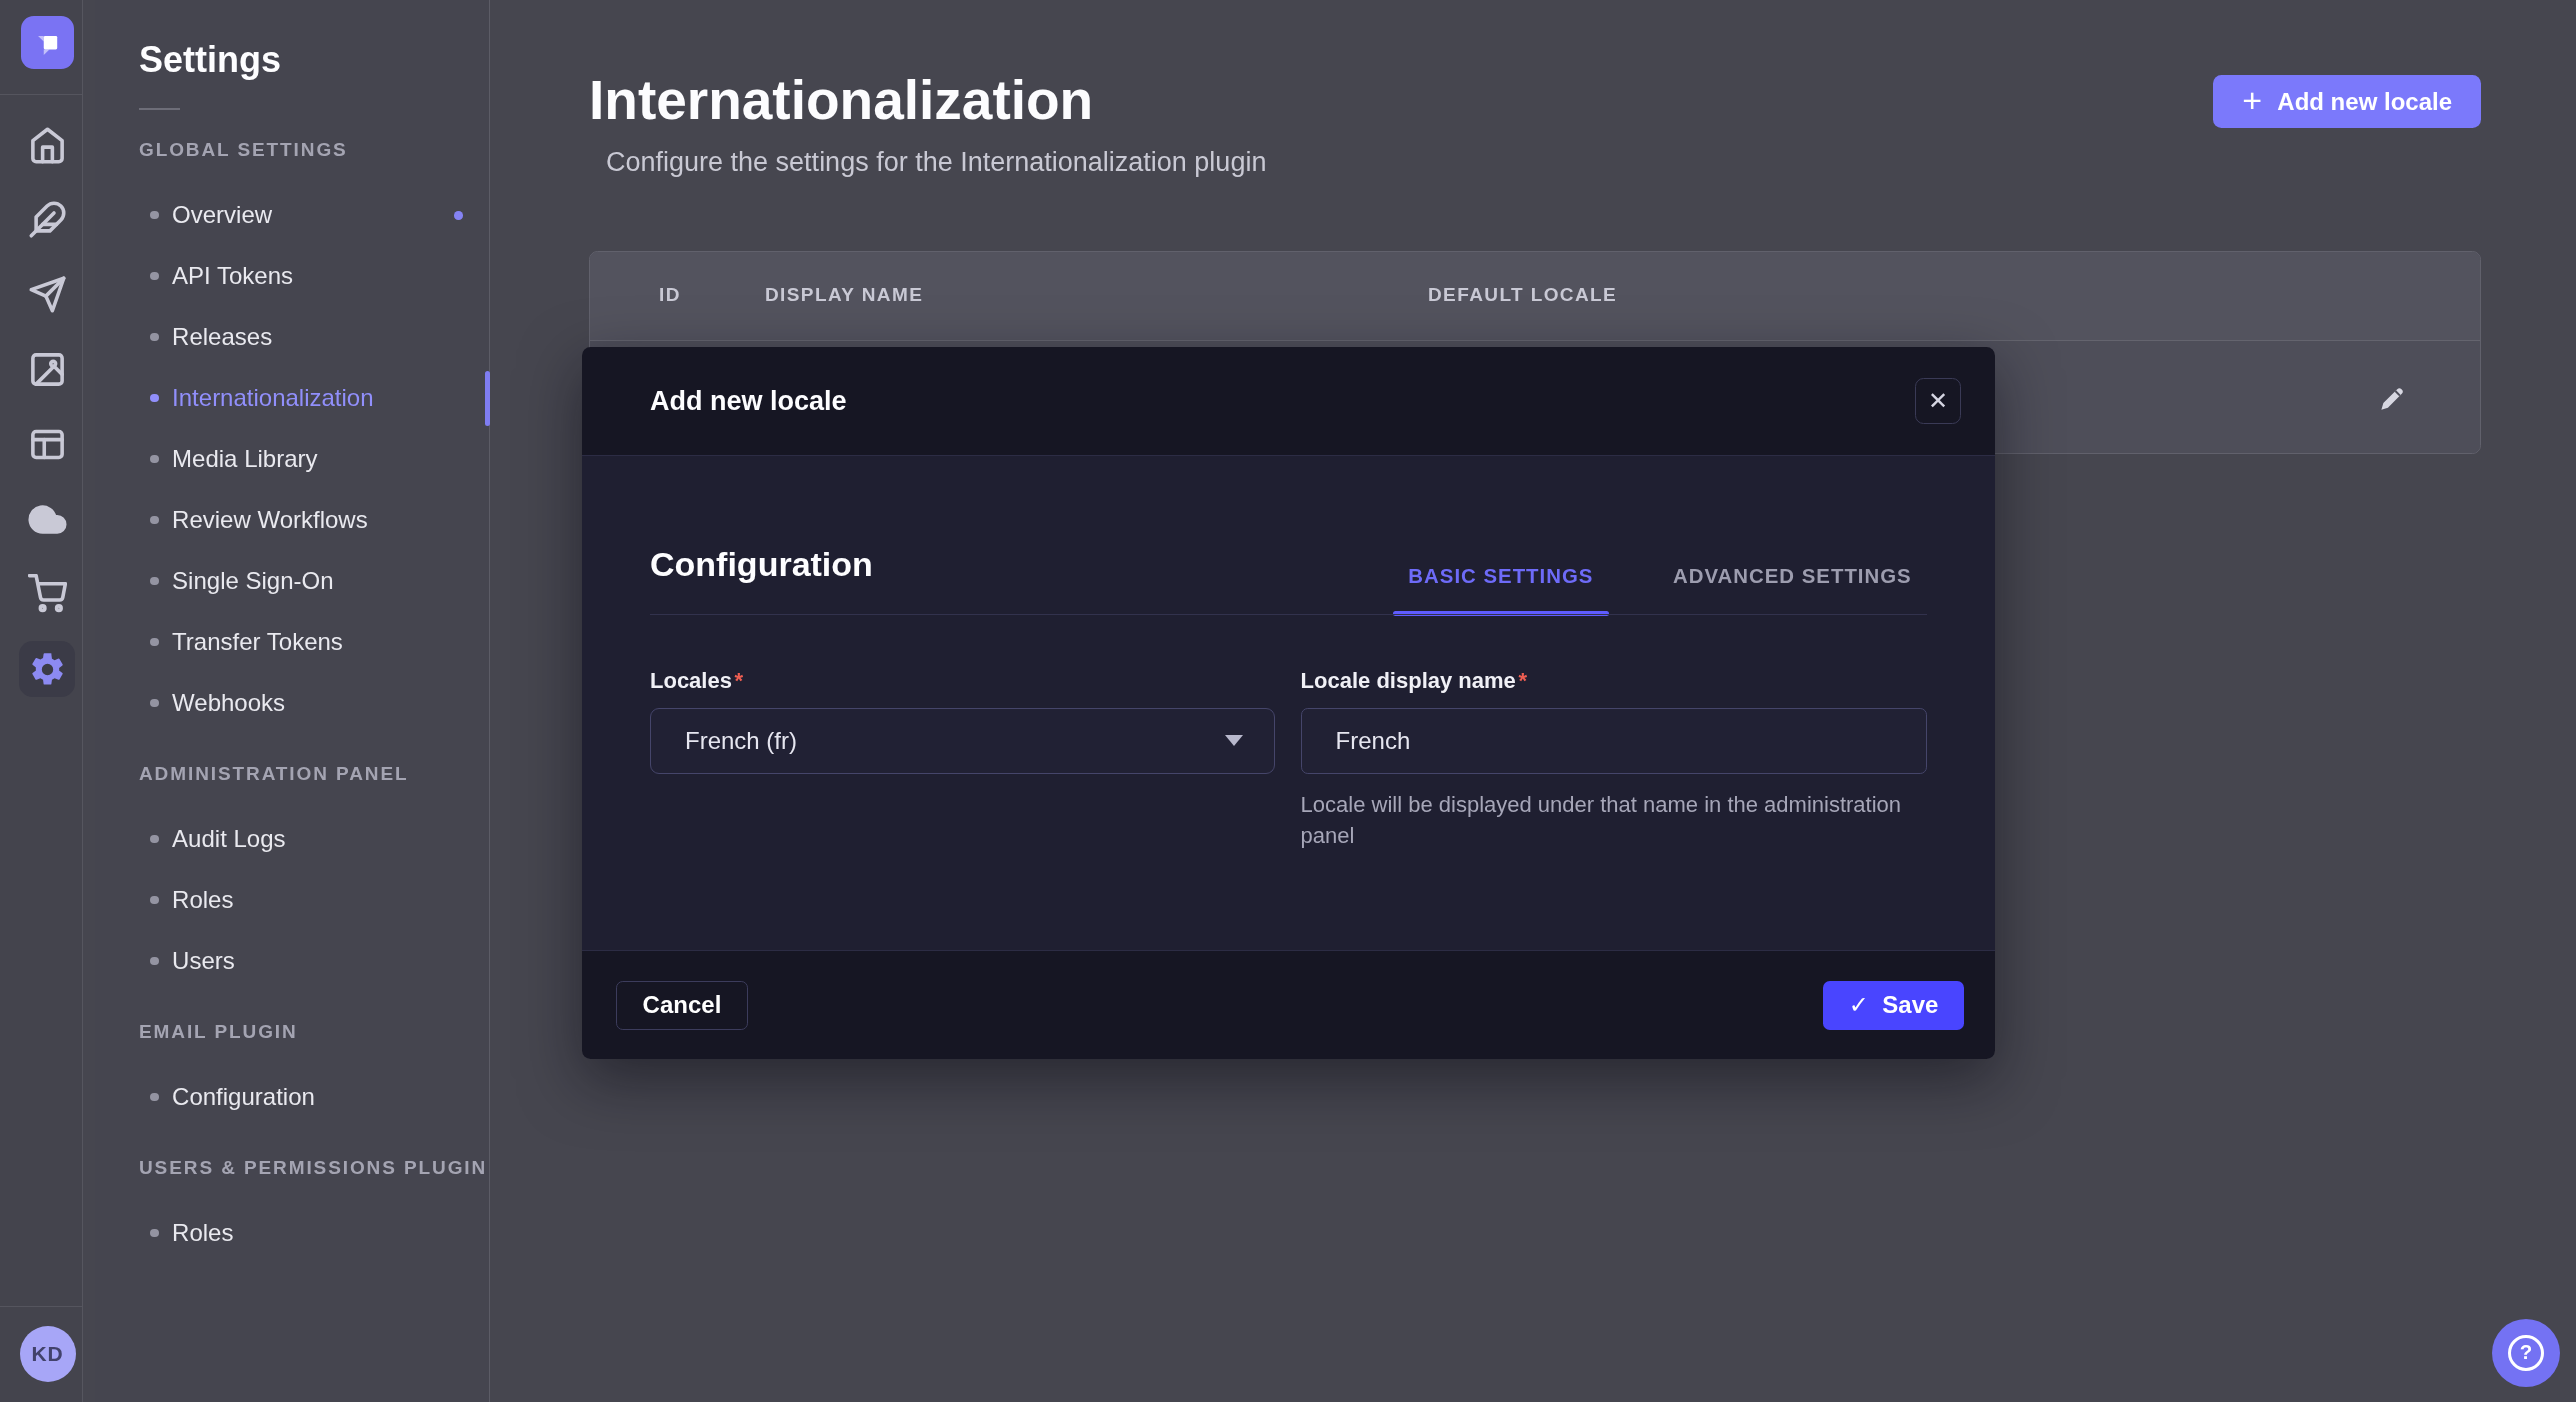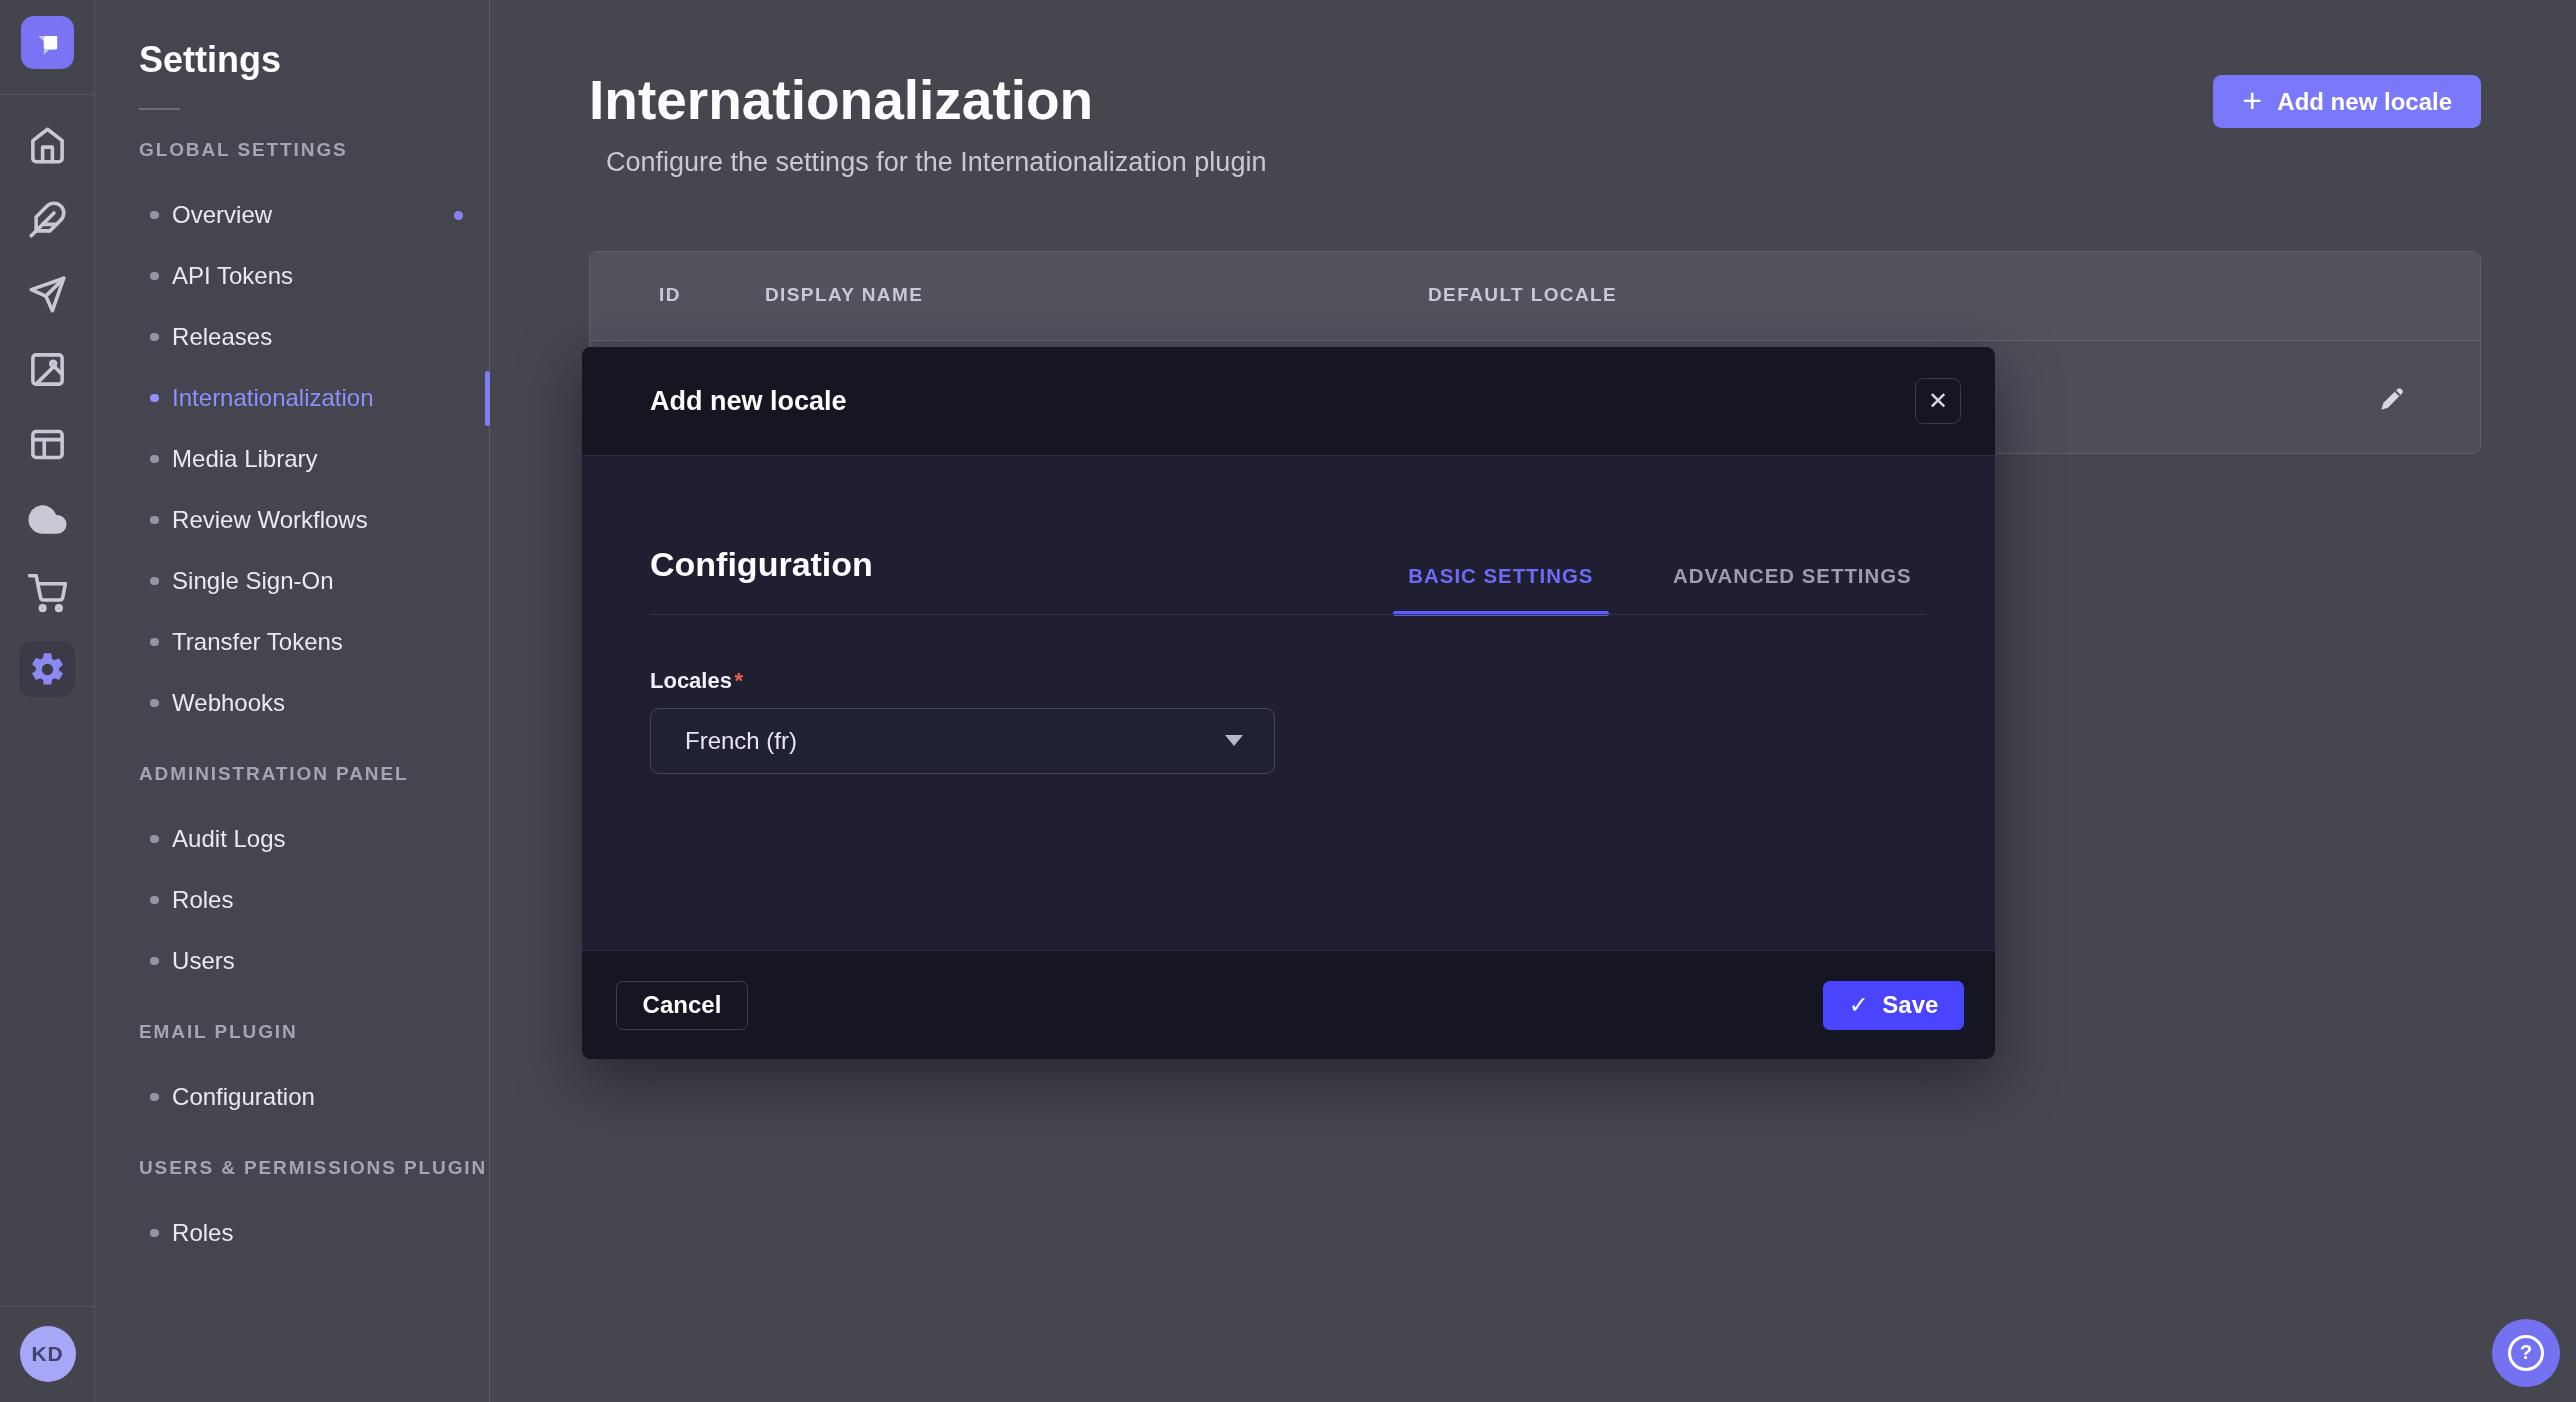--- a/index.html
+++ b/index.html
@@ -6,21 +6,21 @@
   html,body { width:2576px; height:1402px; }
   body {
     position:relative; overflow:hidden;
     background:#46464f;
     font-family:"Liberation Sans", sans-serif;
     -webkit-font-smoothing:antialiased;
   }
 
   
   .rail {
-    position:absolute; left:0; top:0; width:95px; height:100%;
+    position:absolute; left:0; top:0; width:83px; height:100%;
     background:#44444d; border-right:0.9px solid #56565f;
   }
   .logo-tile {
     position:absolute; left:21px; top:16px; width:53px; height:53px;
     border-radius:12.8px; background:#7a73f3;
     display:flex; align-items:center; justify-content:center; cursor:pointer;
   }
   .rail-divider { position:absolute; left:0; width:100%; height:0.9px; background:#55555e; }
   .rail-icon {
     position:absolute; left:19.6px; width:55px; height:55px;
@@ -357,20 +357,27 @@
     <div class="fields-row">
       <div class="field-col-left">
         <div class="field-label">
           <span>Locales</span><span class="req">*</span>
         </div>
         <div class="select-box">
           <span class="select-value">French (fr)</span>
           <span class="caret"></span>
         </div>
       </div>
+      <div class="field-col-right">
+        <div class="field-label">
+          <span>Locale display name</span><span class="req">*</span>
+        </div>
+        <input class="text-input" type="text" value="French" style="">
+        <div class="helper">Locale will be displayed under that name in the administration panel</div>
+      </div>
     </div>
   </div>
 
   <div class="modal-footer">
     <button class="cancel-btn">Cancel</button>
     <button class="save-btn">
       <span class="check">✓</span>
       <span>Save</span>
     </button>
   </div>

